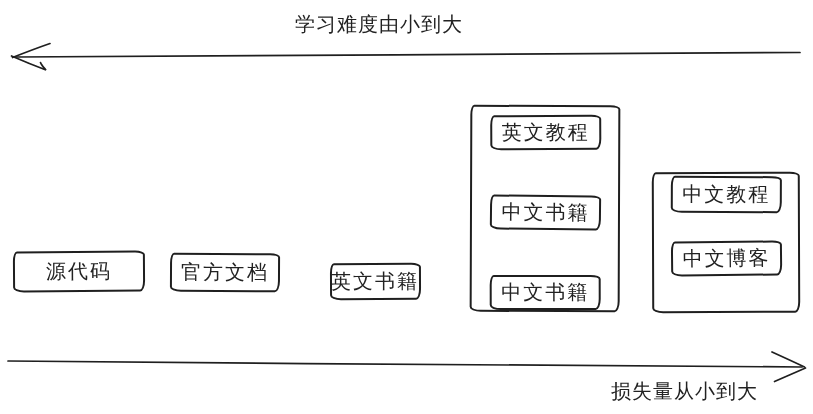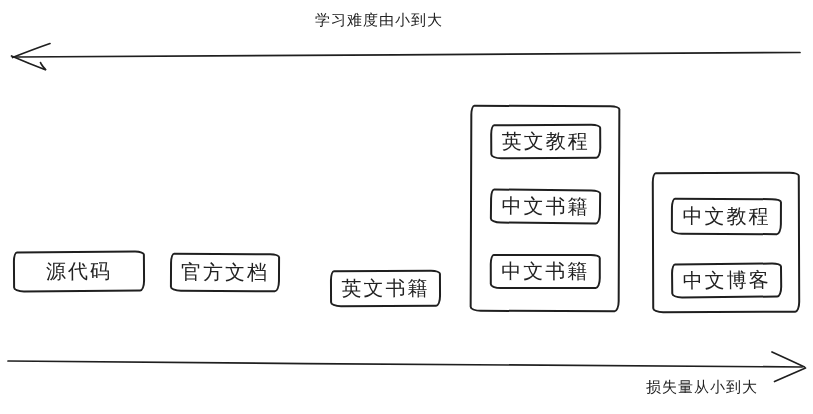--- a/index.html
+++ b/index.html
@@ -13,21 +13,21 @@
   .canvas {
     position: relative;
     width: 813px;
     height: 414px;
     background: var(--bg);
     overflow: hidden;
   }
 
   .axis-label {
     position: absolute;
-    font-size: 15px;
+    font-size: 20px;
     letter-spacing: 1px;
     color: #222;
     text-align: center;
     left: 0;
     right: 55px;
   }
   .axis-label.top { top: 11px; }
   .axis-label.bottom { top: 378px; text-align: right; }
 
   .arrow-svg { position: absolute; left: 0; }
@@ -53,30 +53,30 @@
     justify-content: center;
     font-size: 20px;
     letter-spacing: 2px;
     color: #222;
     white-space: nowrap;
   }
 
   
   #box-source-code   { left: 13px;  top: 251px; width: 132px; height: 41px; transform: rotate(-0.4deg); }
   #box-official-docs { left: 170px; top: 253px; width: 110px; height: 39px; transform: rotate(0.3deg); }
-  #box-english-books { left: 330px; top: 270px; width: 111px; height: 37px; transform: rotate(-0.25deg); }
+  #box-english-books { left: 330px; top: 263px; width: 91px; height: 37px; transform: rotate(-0.25deg); justify-content: flex-end; }
 
   
   .group {
     display: flex;
     flex-direction: column;
     align-items: center;
   }
-  #group-a { left: 470px; top: 105px; width: 150px; height: 207px; padding-top: 17px; gap: 30px; transform: rotate(0.2deg); }
-  #group-b { left: 652px; top: 172px; width: 148px; height: 141px; padding-top: 24px; gap: 28px; transform: rotate(-0.2deg); }
+  #group-a { left: 470px; top: 105px; width: 150px; height: 207px; padding-top: 8px; gap: 30px; transform: rotate(0.2deg); justify-content: space-between; }
+  #group-b { left: 652px; top: 172px; width: 148px; height: 141px; padding-top: 2px; gap: 28px; transform: rotate(-0.2deg); }
 
   .group .leaf-box {
     position: relative;
     width: 111px;
     height: 35px;
     flex: 0 0 auto;
   }
   #group-a .leaf-box:nth-child(1) { transform: rotate(-0.5deg); }
   #group-a .leaf-box:nth-child(2) { transform: rotate(0.4deg); }
   #group-a .leaf-box:nth-child(3) { transform: rotate(-0.3deg); }

